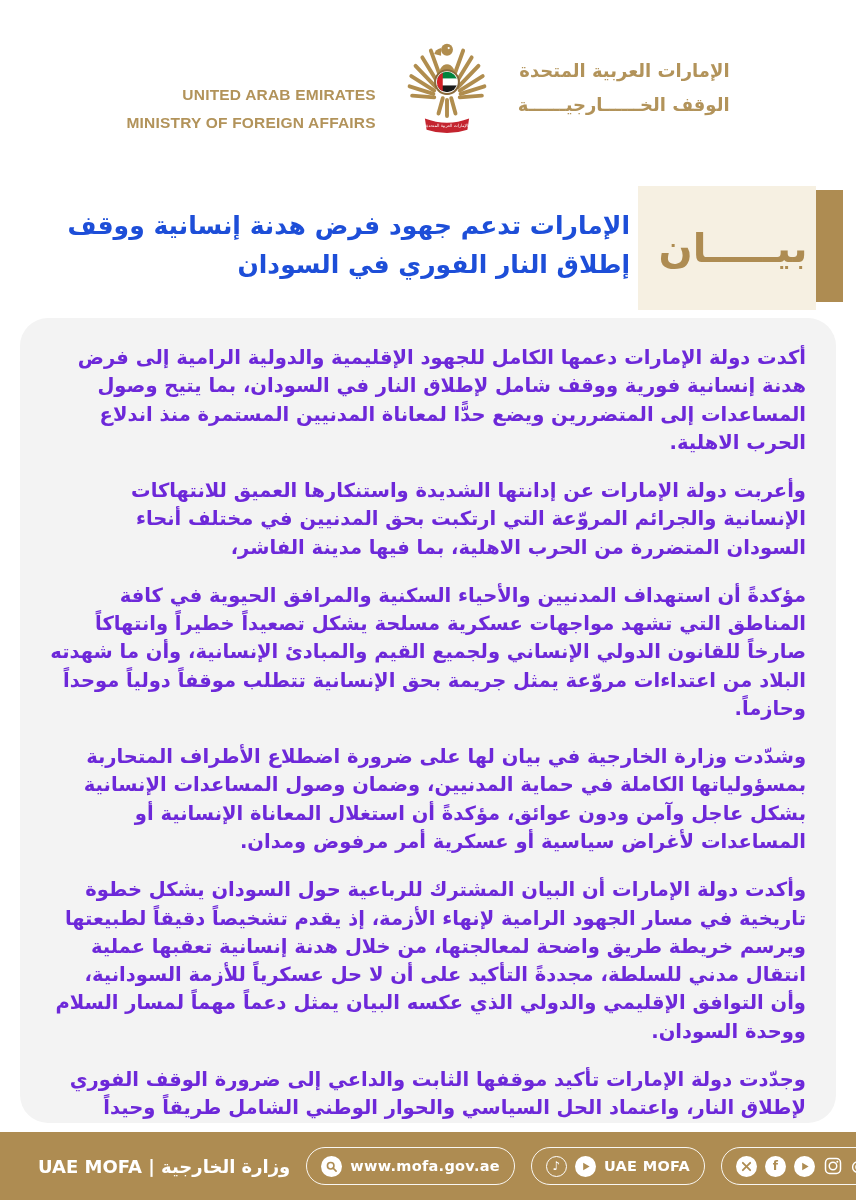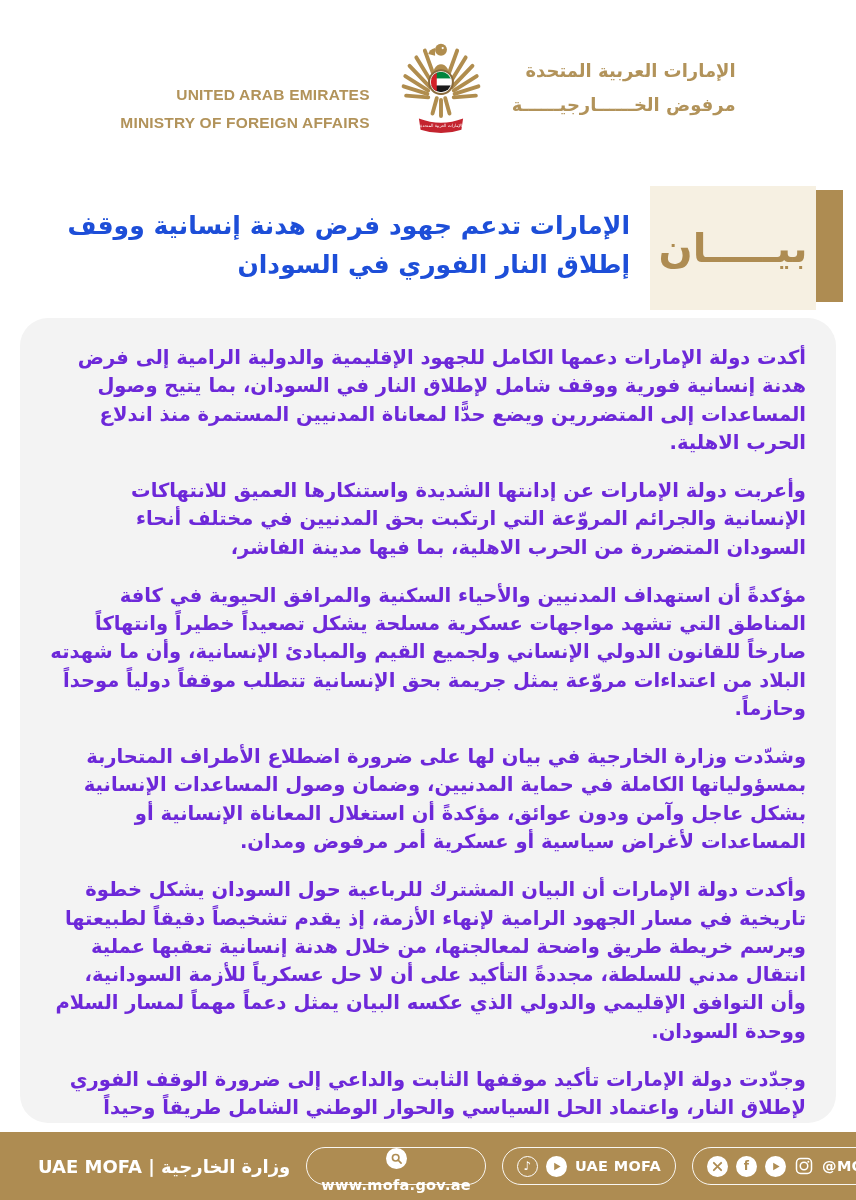--- a/index.html
+++ b/index.html
@@ -12,41 +12,41 @@
   .header-en{text-align:right;color:#B2935A;font-family:"Liberation Sans",sans-serif;
              font-weight:700;font-size:15.5px;line-height:1.8;letter-spacing:.2px;margin-top:42px;}
   .header-ar{direction:rtl;text-align:right;color:#B2935A;font-size:18px;font-weight:700;
              line-height:1.9;}
   .emblem{width:102px;height:108px;flex:0 0 auto;}
 
   
   .band{position:absolute;top:186px;left:0;right:0;height:120px;}
   .band-bar{position:absolute;right:13px;top:4px;width:27px;height:112px;background:#AE8C52;}
   .band-label-box{position:absolute;right:40px;top:0;width:166px;height:124px;background:#F6F0E2;
-                  display:flex;align-items:center;justify-content:center;}
+                  display:flex;align-items:center;justify-content:center;padding-left:12px;}
   .band-label{color:#AE8C52;font-size:40px;font-weight:700;direction:rtl;}
   .band-title{position:absolute;right:226px;left:28px;top:50%;transform:translateY(-50%);
               direction:rtl;text-align:right;font-size:25px;font-weight:700;color:#1d4ed8;
               line-height:1.55;}
 
   
   .card{position:absolute;top:318px;left:20px;right:20px;bottom:77px;background:#F3F3F3;
         border-radius:28px;padding:26px 30px;overflow:hidden;box-sizing:border-box;}
   .card p{direction:rtl;text-align:right;font-size:19.5px;font-weight:600;color:#6d28d9;
           line-height:1.45;margin:0 0 20px;}
   .card p:last-child{margin-bottom:0;}
 
   
   .footer{position:absolute;bottom:0;left:0;right:0;height:68px;background:#AE8C52;
           display:flex;align-items:center;padding:0 38px;gap:16px;box-sizing:border-box;}
   .footer-brand{color:#ffffff;font-size:18px;font-weight:700;direction:rtl;white-space:nowrap;}
   .pill{display:flex;align-items:center;gap:8px;border:1.6px solid rgba(255,255,255,.92);
         border-radius:999px;height:36px;padding:0 14px;color:#ffffff;font-size:14.5px;
         font-weight:700;letter-spacing:.3px;white-space:nowrap;cursor:pointer;}
-  .pill-web{margin-left:auto;flex-direction:column;}
+  .pill-web{margin-left:auto;}
   .ic-solid{width:21px;height:21px;border-radius:50%;background:#ffffff;display:flex;
             align-items:center;justify-content:center;color:#AE8C52;font-weight:700;
             font-size:12px;flex:0 0 auto;line-height:1;}
   .ic-outline{width:21px;height:21px;border-radius:50%;border:1.4px solid #ffffff;display:flex;
               align-items:center;justify-content:center;color:#ffffff;font-size:12px;
               flex:0 0 auto;line-height:1;box-sizing:border-box;}
   .ic svg{display:block;}
 </style>
 </head>
 <body>
@@ -97,21 +97,21 @@
         <rect x="48" y="57" width="24" height="8" fill="#1a1a1a"></rect>
         <rect x="48" y="41" width="7" height="24" fill="#D32027"></rect>
       </g>
 
       <path d="M34,96 q26,10 52,0 l-2,13 q-24,8 -48,0 z" fill="#C4242F"></path>
       <text x="60" y="106" text-anchor="middle" font-size="5" fill="#ffffff">الإمارات العربية المتحدة</text>
     </svg>
 
     <div class="header-ar">
       <div>الإمارات العربية المتحدة</div>
-      <div>مرفوض الخــــــارجيــــــة</div>
+      <div>الوقف الخــــــارجيــــــة</div>
     </div>
   </div>
 
   <div class="band">
     <div class="band-bar"></div>
     <div class="band-label-box">
       <div class="band-label">بيـــــان</div>
     </div>
     <div class="band-title">الإمارات تدعم جهود فرض هدنة إنسانية ووقف إطلاق النار الفوري في السودان</div>
   </div>

